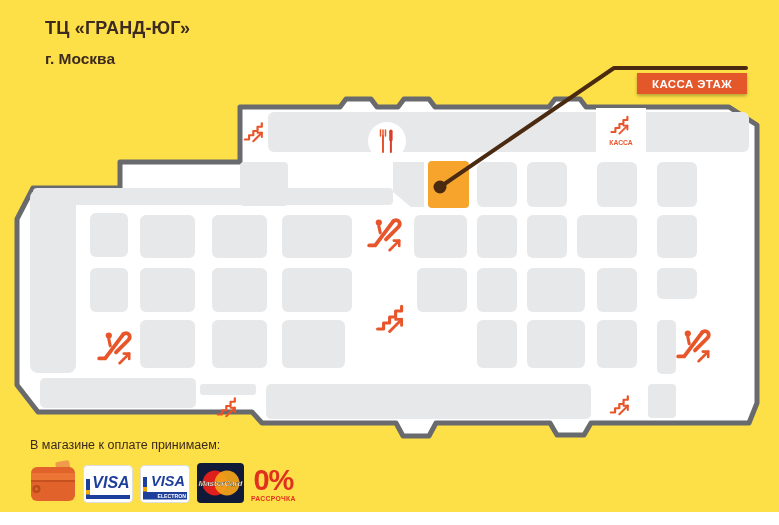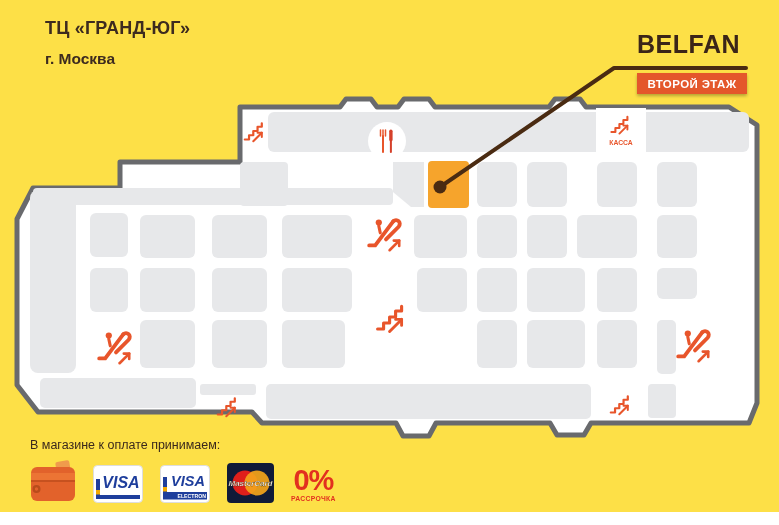--- a/index.html
+++ b/index.html
@@ -10,21 +10,21 @@
   .hdr .t2{font-size:15.5px;font-weight:bold;margin-top:11px;}
   .brand{position:absolute;left:626px;top:30px;width:125px;text-align:center;}
   .brand .logo{font-size:25px;font-weight:800;color:#3B2518;letter-spacing:.5px;}
   .floor-badge{position:absolute;left:637px;top:73px;width:110px;height:21px;
     background:#E4572B;color:#fff;font-size:11.5px;font-weight:bold;letter-spacing:.4px;
     display:flex;align-items:center;justify-content:center;
     box-shadow:0 2px 3px rgba(0,0,0,.28);}
   #map-svg{position:absolute;left:0;top:0;}
   .pay{position:absolute;left:30px;top:438px;}
   .pay .lbl{font-size:12.5px;font-weight:400;color:#3A281C;margin-bottom:7px;}
-  .pay .row{display:flex;align-items:flex-end;gap:17px;}
+  .pay .row{display:flex;align-items:flex-end;gap:7px;}
   .zero{display:flex;flex-direction:column;align-items:center;line-height:1;}
   .zero .big{font-size:29px;font-weight:800;color:#E2301F;letter-spacing:-1px;}
   .zero .sub{font-size:6.8px;font-weight:bold;color:#E2301F;letter-spacing:.3px;margin-top:1px;}
   svg text{font-family:"Liberation Sans",sans-serif;}
 </style>
 </head>
 <body>
 
 <div class="stage">
 
@@ -129,24 +129,21 @@
       </g>
       <path d="M440,187 L614,68 L746,68" fill="none" stroke="#4A2B12" stroke-width="4" stroke-linecap="round" stroke-linejoin="round"></path>
       <circle cx="440" cy="187" r="6.5" fill="#4A2B12"></circle>
     </svg>
 
   <div class="hdr">
     <div class="t1">ТЦ «ГРАНД-ЮГ»</div>
     <div class="t2">г. Москва</div>
   </div>
 
-  <div class="brand">
-    <div class="logo">BELFAN</div>
-  </div>
-  <div class="floor-badge">ВТОРОЙ ЭТАЖ</div>
+  <div class="floor-badge">КАССА ЭТАЖ</div>
 
   <div class="pay">
     <div class="lbl">В магазине к оплате принимаем:</div>
     <div class="row">
 
       <svg width="46" height="44" viewBox="0 0 46 44">
         <rect x="26" y="2" width="14" height="11" rx="2" fill="#F09B4C" transform="rotate(-10 33 8)"></rect>
         <rect x="1" y="8" width="44" height="34" rx="6" fill="#E2622B"></rect>
         <path d="M1,14 h44 v7 h-44 z" fill="#EC7434"></path>
         <rect x="1" y="21" width="44" height="2" fill="#C6511F"></rect>

